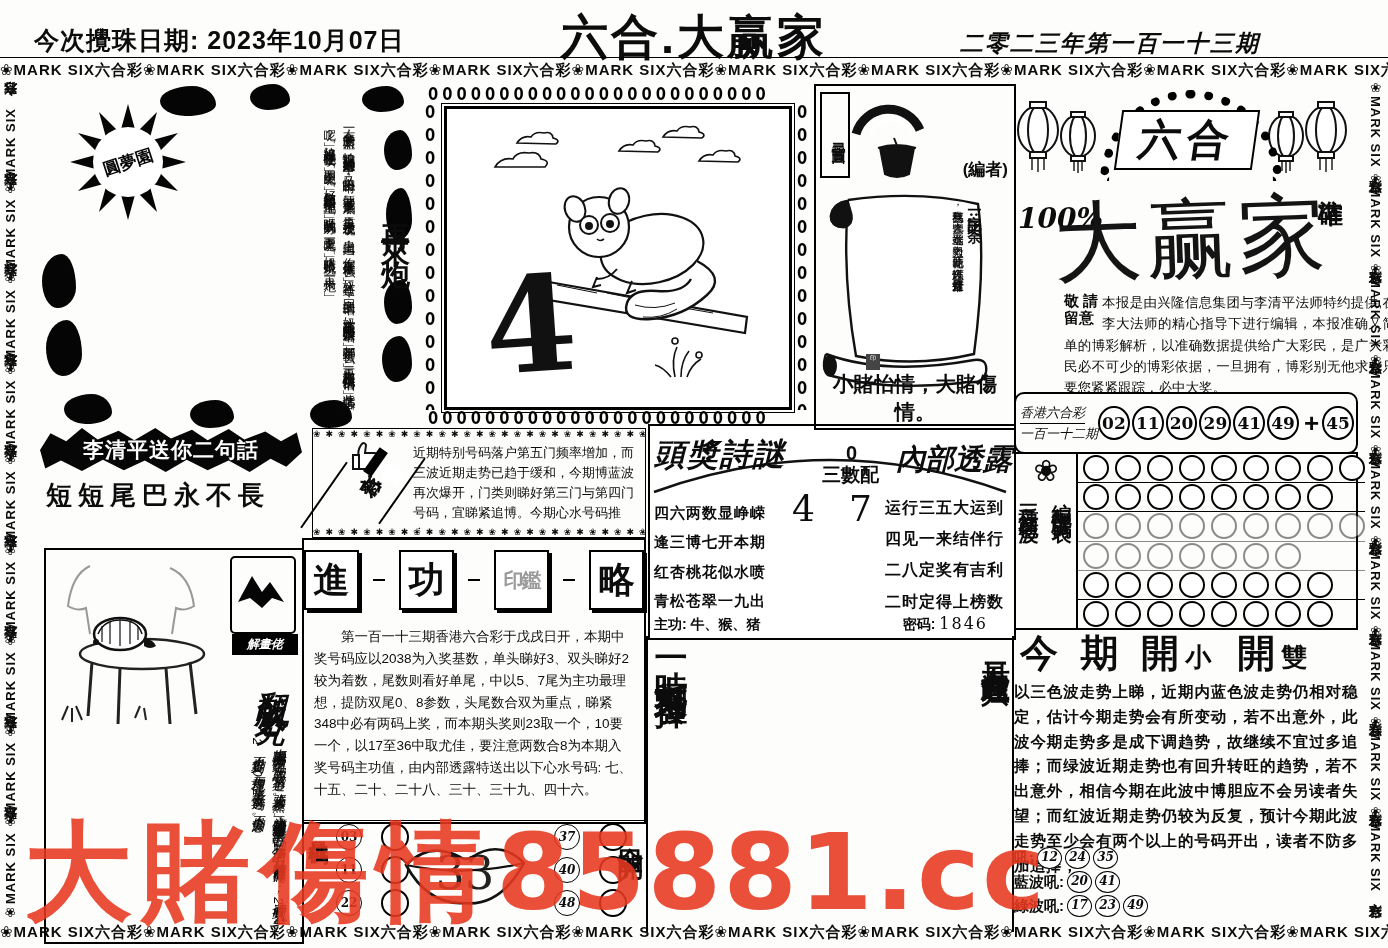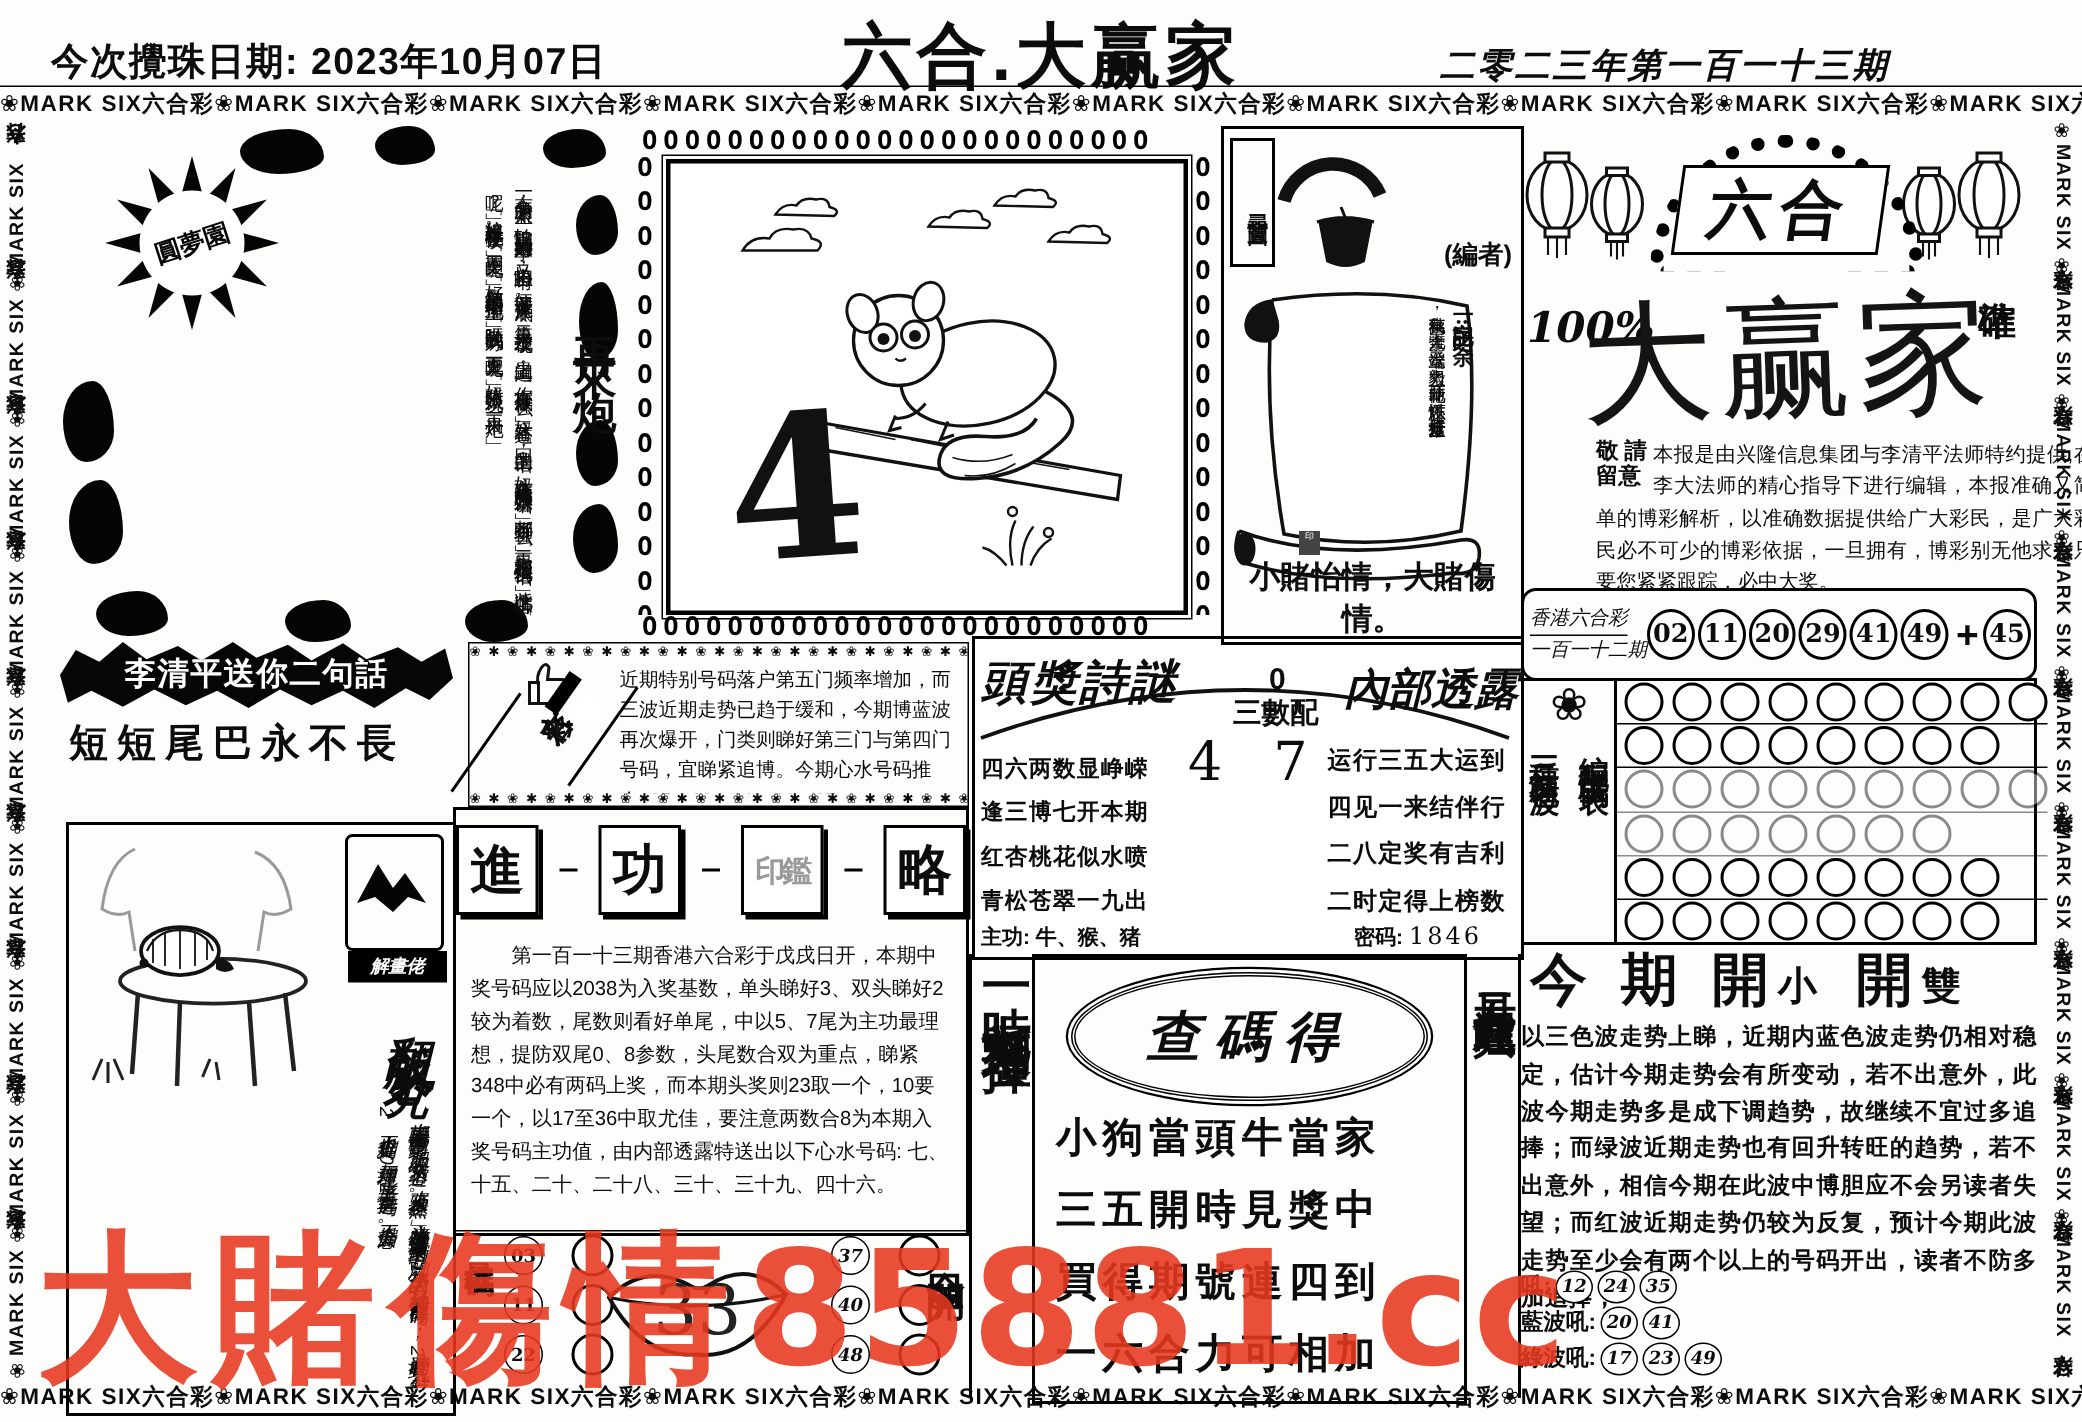--- a/index.html
+++ b/index.html
@@ -341,31 +341,20 @@
       <div>二八定奖有吉利</div>
       <div>二时定得上榜数</div>
     </div>
     <div class="abs rd-lfoot">主功: 牛、猴、猪</div>
     <div class="abs rd-rfoot"><span>密码:</span> <span class="num">1846</span></div>
   </div>
 
   <div class="abs" id="vleft">
     <div class="vtext t">一時七刻來發揮</div>
   </div>
-  <div class="abs" id="chamber">
-    <div class="abs ch-oval">
-      <span>查碼得</span>
-    </div>
-    <div class="abs ch-poem">
-      <div>小狗當頭牛當家</div>
-      <div>三五開時見獎中</div>
-      <div>買得期號連四到</div>
-      <div>一六合力可相加</div>
-    </div>
-  </div>
   <div class="abs" id="vright">
     <div class="vtext t">見二有六運興旺</div>
   </div>
 
   <div class="abs" id="beststrip">
     <div class="abs vtext bs-label">最佳碼</div>
     <div class="abs bs-col bs-col-l">
       <div class="bs-pair">
           <span class="nc">03</span>
           <span class="ec"></span>

